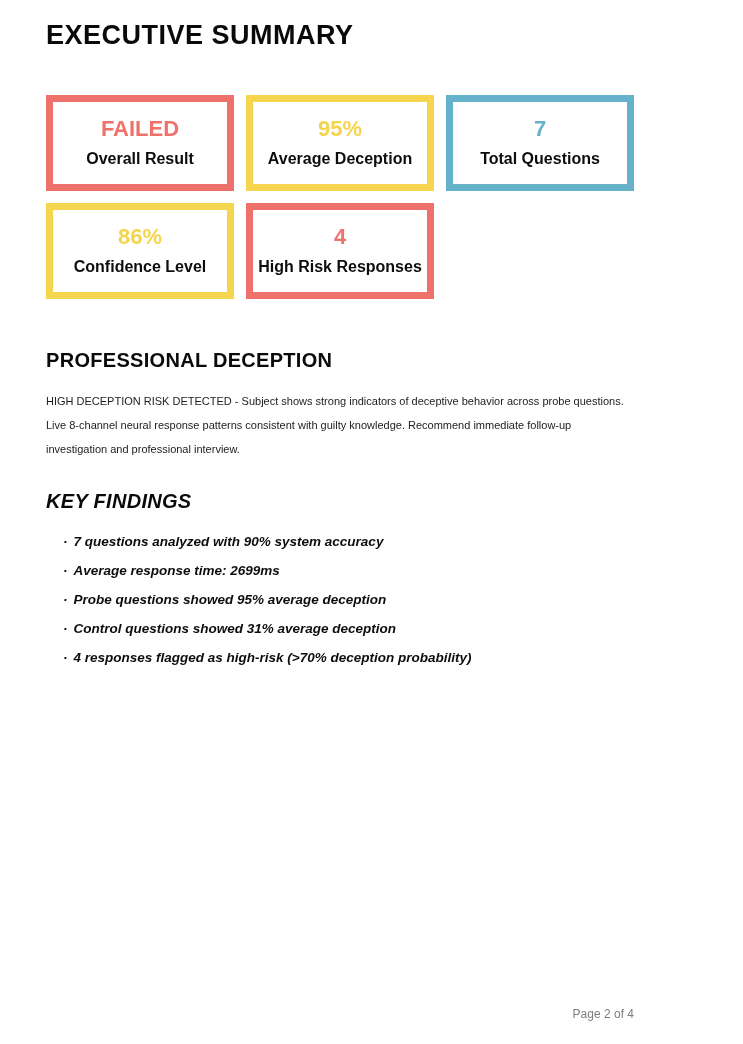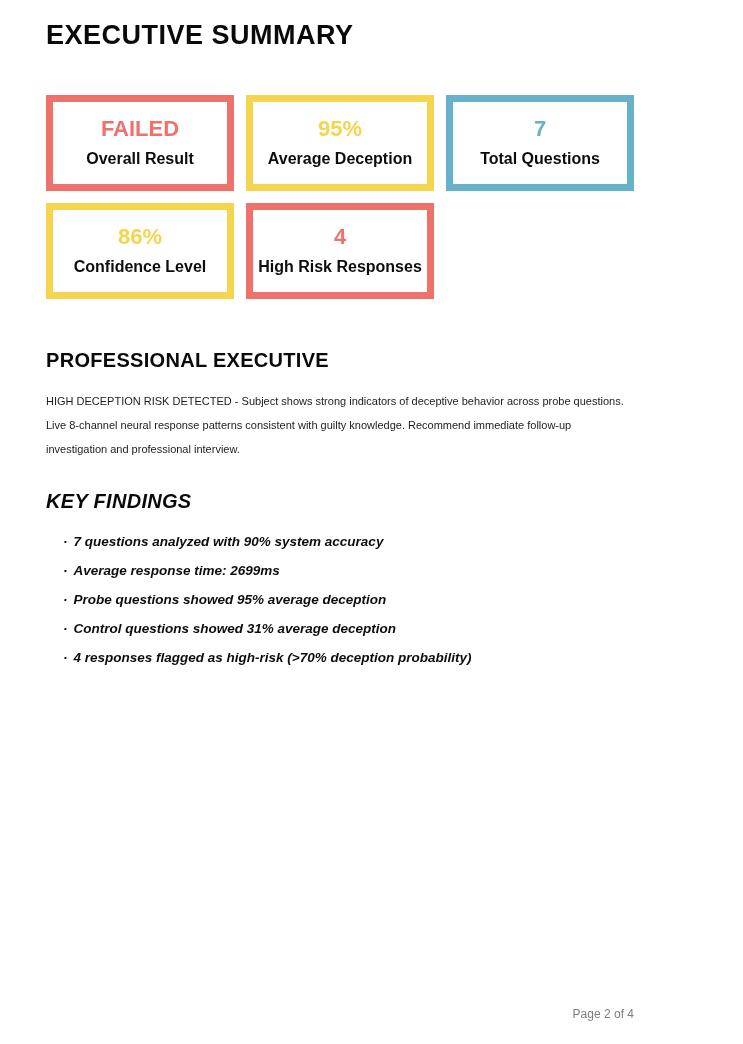--- a/index.html
+++ b/index.html
@@ -136,21 +136,21 @@
     </div>
 
     <div class="stat-box" style="border-color: rgb(238, 113, 108);">
       <div class="stat-value" style="color: rgb(238, 113, 108);">4</div>
       <div class="stat-label">High Risk Responses</div>
     </div>
 
   </div>
 
   <div class="assessment-section">
-    <h2 class="section-heading">PROFESSIONAL EXECUTIVE</h2>
+    <h2 class="section-heading">PROFESSIONAL DECEPTION</h2>
     <p class="assessment-body">HIGH DECEPTION RISK DETECTED - Subject shows strong indicators of deceptive behavior across probe questions. Live 8-channel neural response patterns consistent with guilty knowledge. Recommend immediate follow-up investigation and professional interview.</p>
   </div>
 
   <div class="findings-section">
     <h2 class="section-heading">KEY FINDINGS</h2>
     <ul class="findings-list">
       <li><span class="bullet-glyph">·</span><span>7 questions analyzed with 90% system accuracy</span></li>
       <li><span class="bullet-glyph">·</span><span>Average response time: 2699ms</span></li>
       <li><span class="bullet-glyph">·</span><span>Probe questions showed 95% average deception</span></li>
       <li><span class="bullet-glyph">·</span><span>Control questions showed 31% average deception</span></li>

